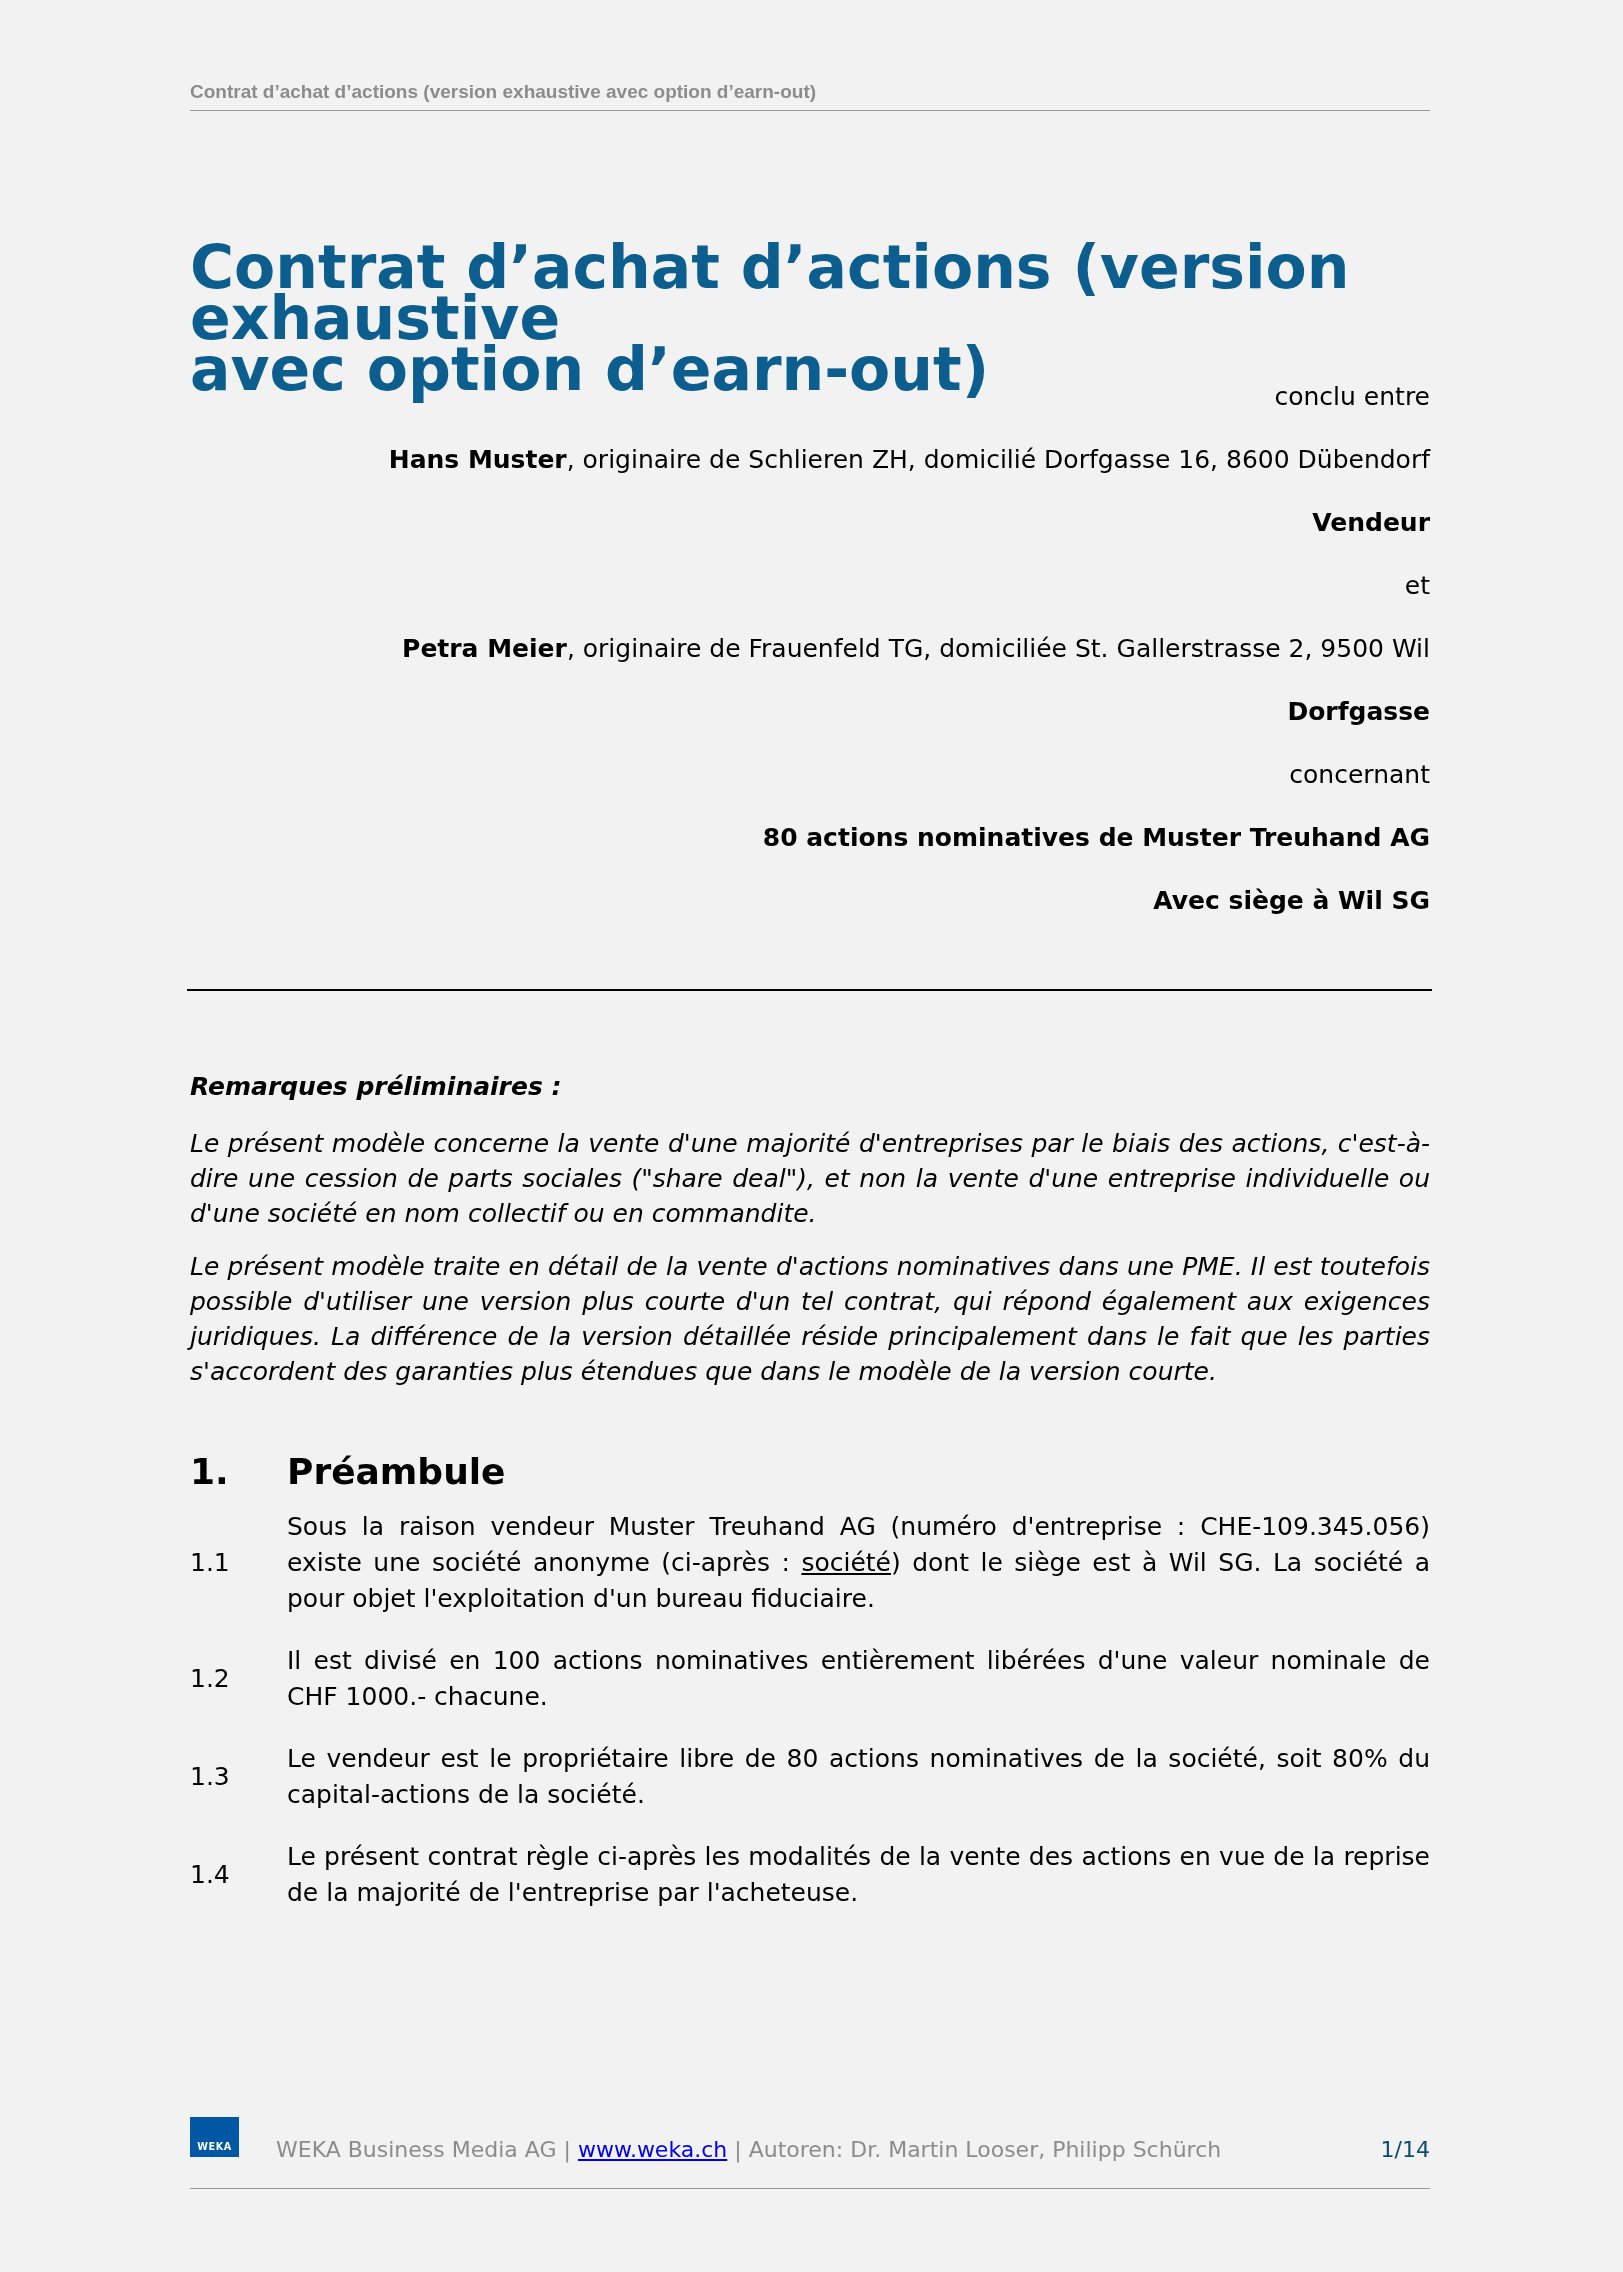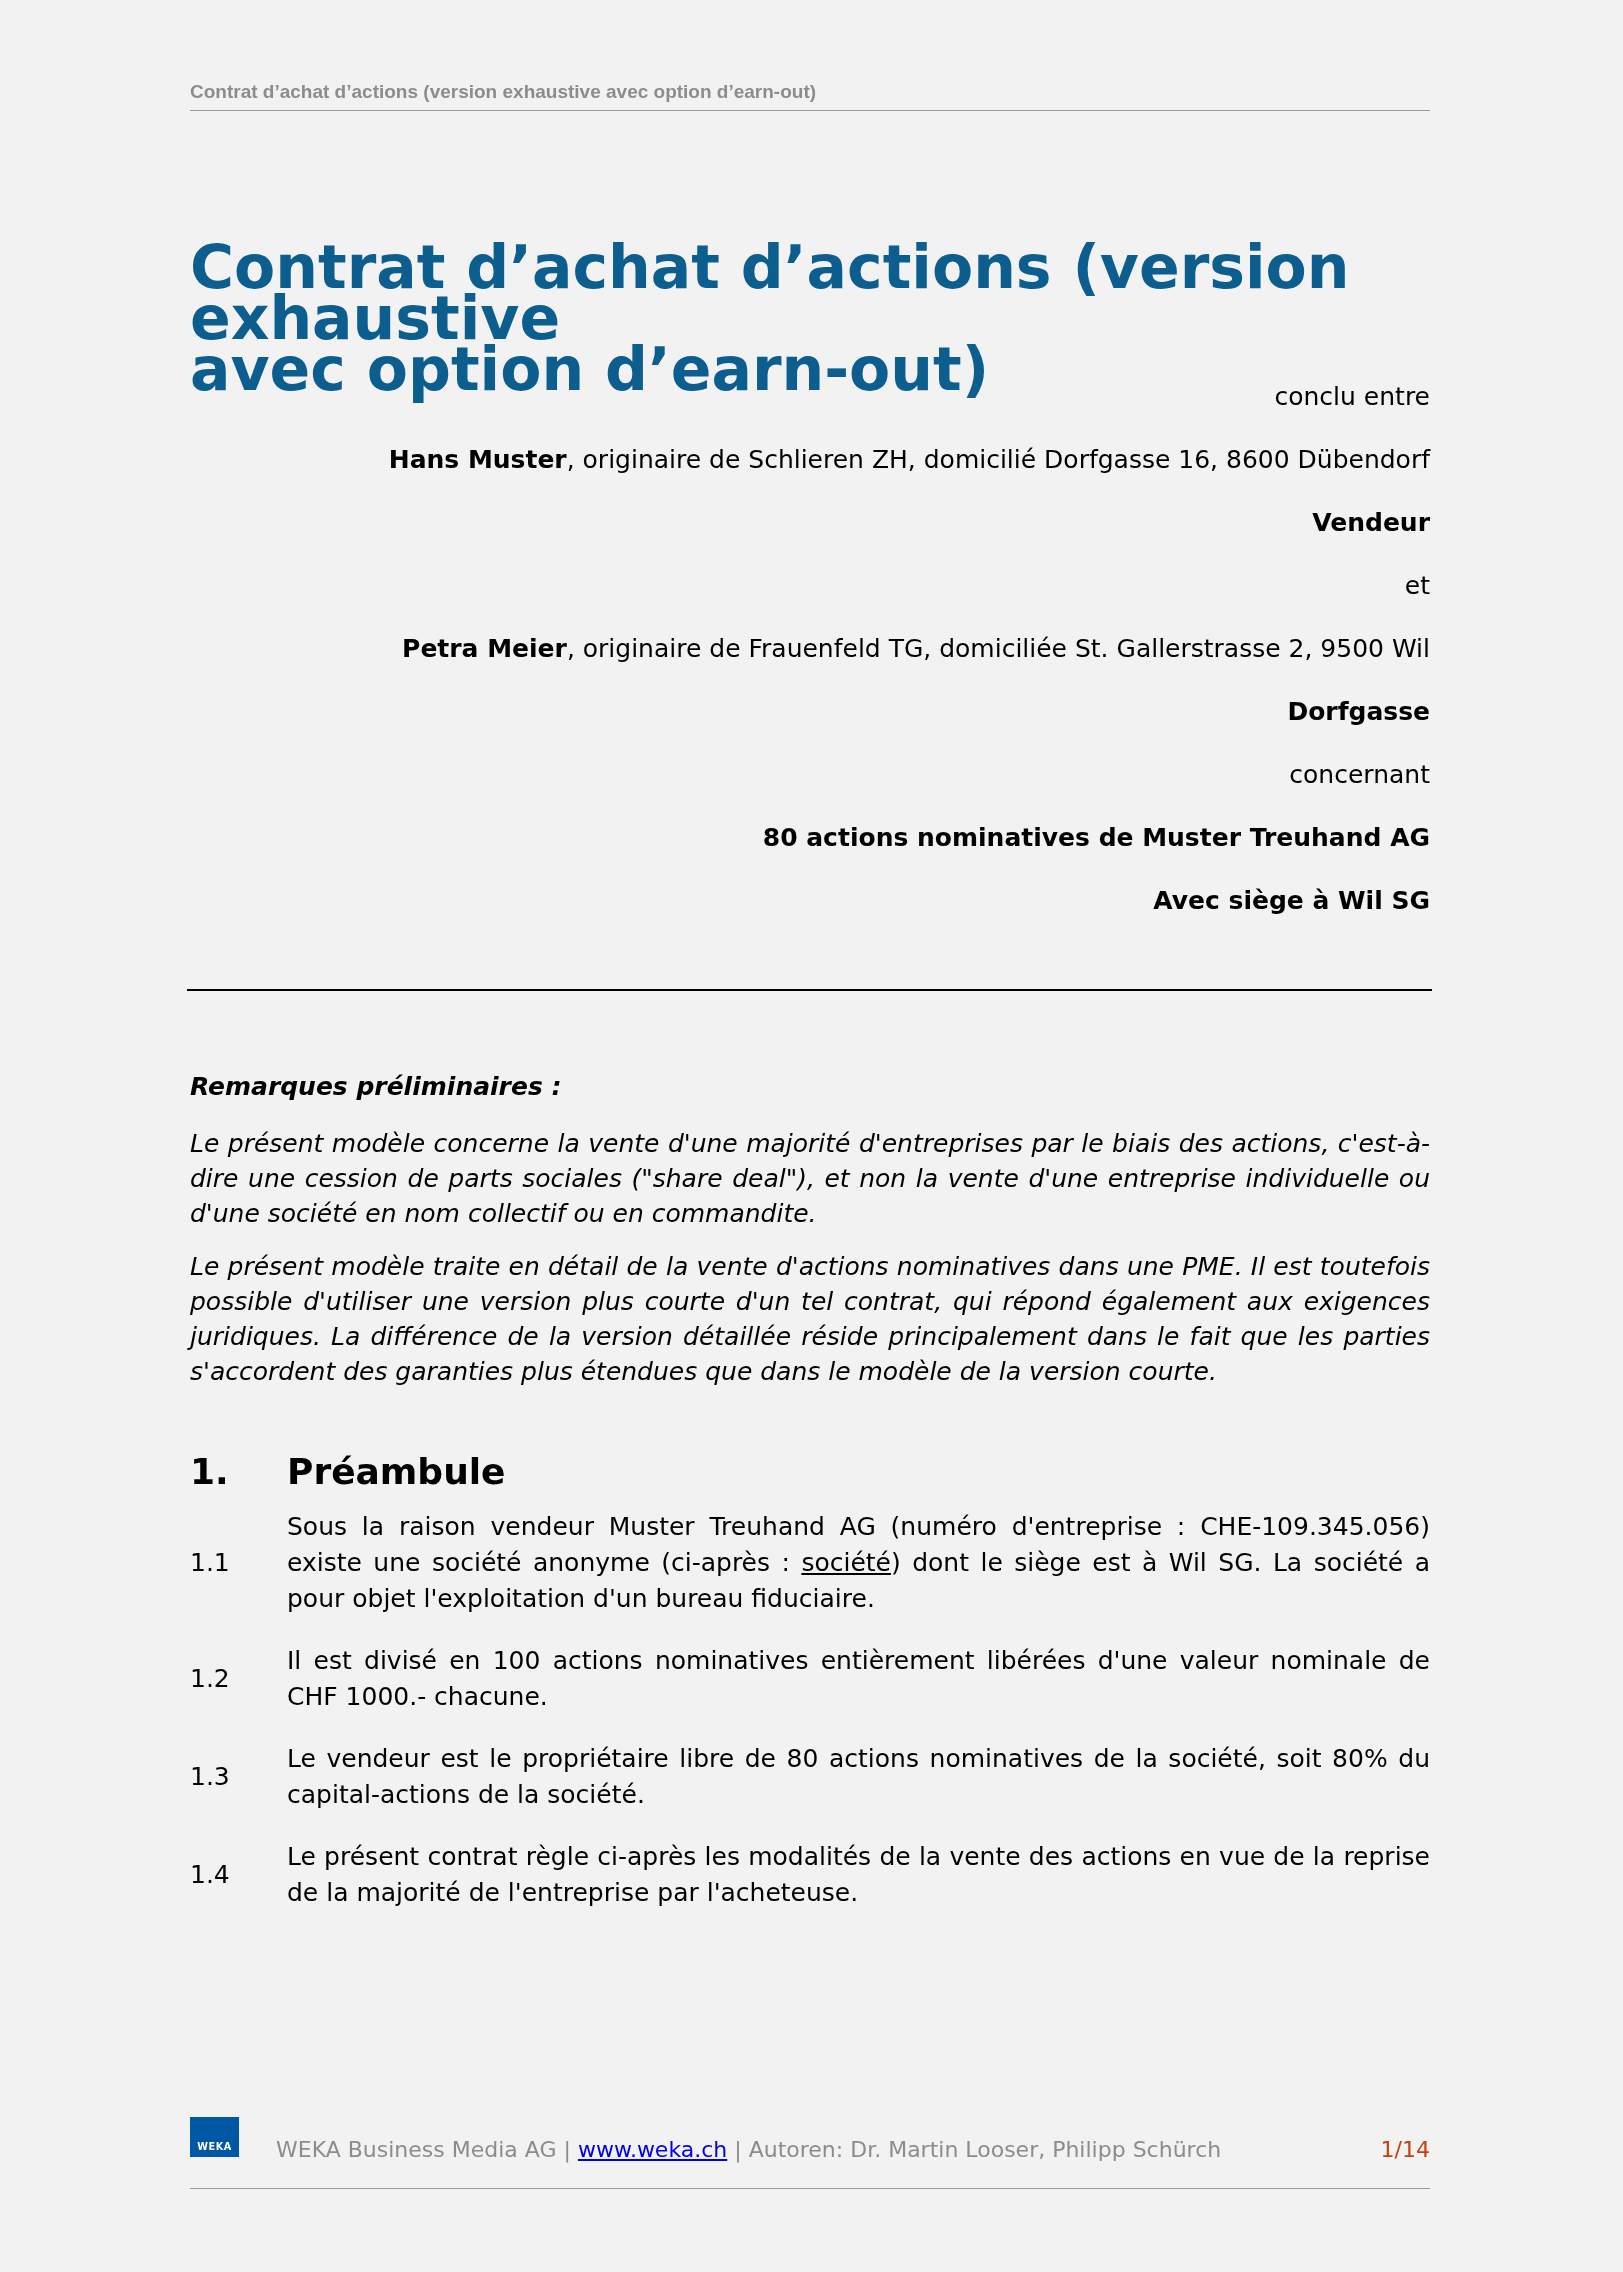--- a/index.html
+++ b/index.html
@@ -65,21 +65,21 @@
       display: flex; align-items: flex-end; justify-content: center;
       padding-bottom: 5.2px; box-sizing: border-box;
     }
     .footer-text {
       position: absolute; left: 86px; top: 19.5px;
       font-size: 22px; color: #8c8c8c; white-space: nowrap;
     }
     .footer-text a { color: #0000ee; text-decoration: underline; }
     .page-num {
       position: absolute; right: 0; top: 19.5px;
-      font-size: 22px; color: #c2410c;
+      font-size: 22px; color: #0c4a6e;
     }
   </style>
 </head>
 <body>
 
 <div class="running-header">Contrat d’achat d’actions (version exhaustive avec option d’earn-out)</div>
 
 <h1 class="doc-title">
   <span>Contrat d’achat d’actions (version exhaustive</span><br>
   <span>avec option d’earn-out)</span>

